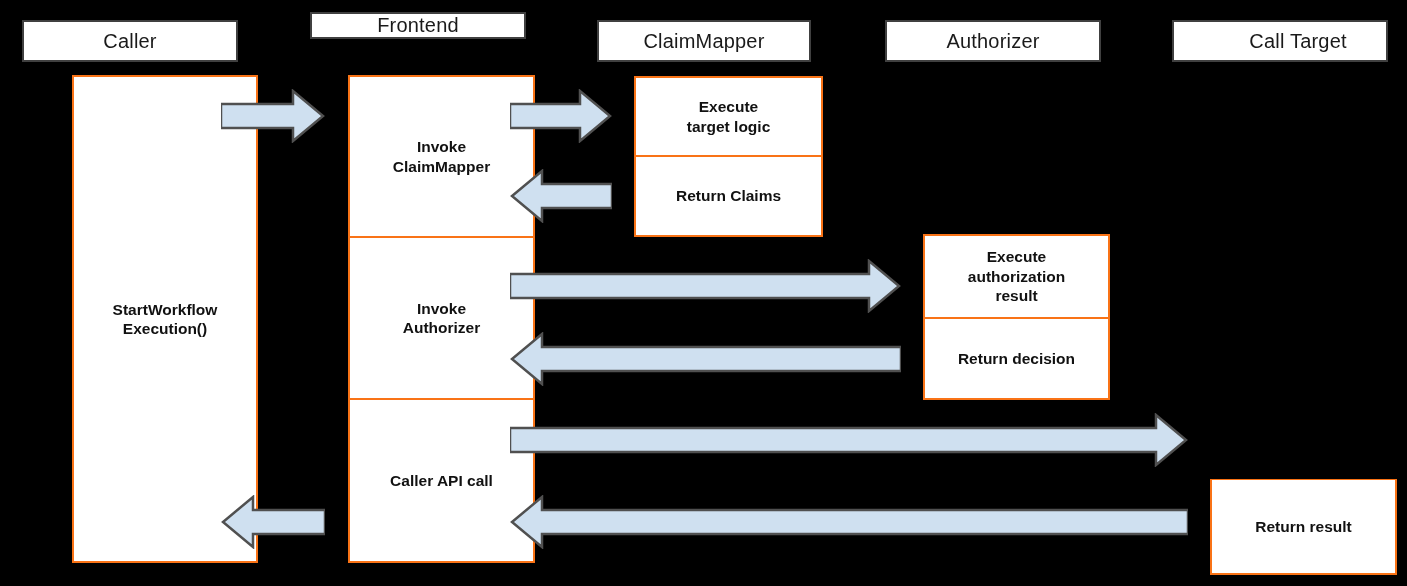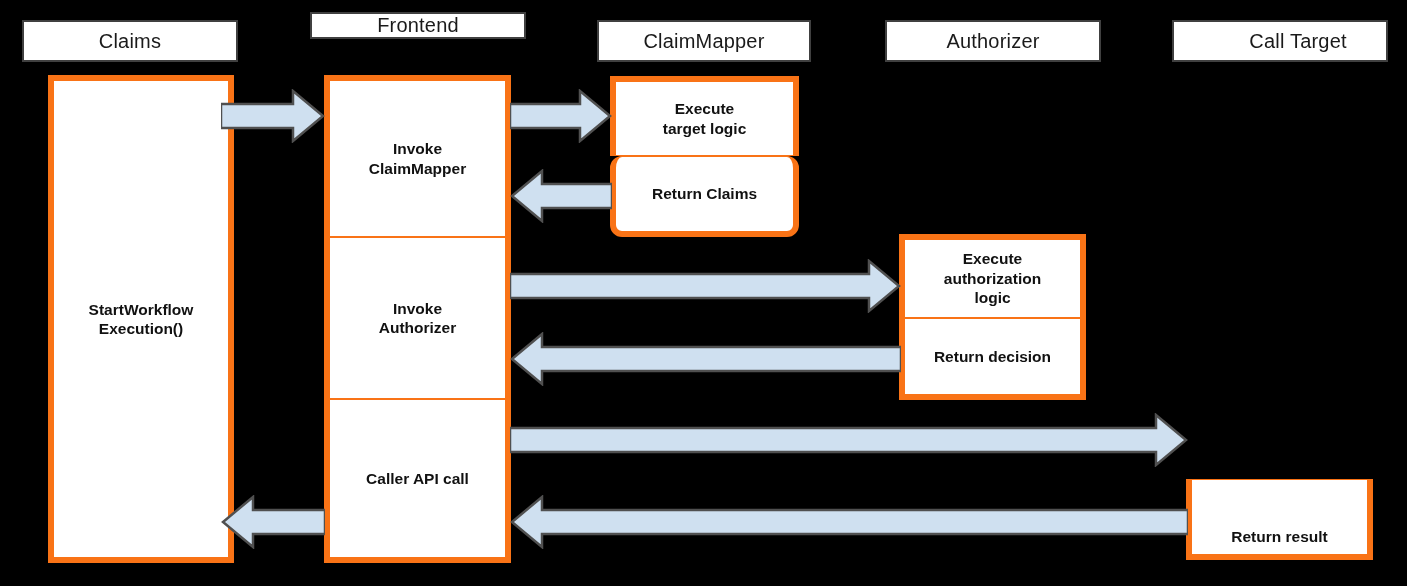--- a/index.html
+++ b/index.html
@@ -32,49 +32,50 @@
     font-weight: 400;
     letter-spacing: 0.2px;
     white-space: nowrap;
   }
 
   
   .act-box {
     position: absolute;
     box-sizing: border-box;
     background: #ffffff;
-    border: 6px solid #f97316;
+    border: 2px solid #f97316;
     display: flex;
     align-items: center;
     justify-content: center;
     text-align: center;
     color: #111111;
     font-size: 15.5px;
     font-weight: bold;
     line-height: 1.25;
-    padding: 8px 6px;
+    padding: 16px 6px;
+    margin-left: 24px;
   }
   .act-box.seam-top    { border-top-width: 1px; }
   .act-box.seam-bottom { border-bottom-width: 1px; }
   .act-box .txt { display: block; }
 
   
   .arrow {
     position: absolute;
     display: block;
   }
   .arrow svg { display: block; }
 </style>
 </head>
 <body>
 
 <div id="canvas">
 
   <div class="header-box" style="left:22px; top:20px; width:216px; height:42px;">
-    <span>Claims</span>
+    <span>Caller</span>
   </div>
 
   <div class="header-box" style="left:310px; top:12px; width:216px; height:27px;">
     <span>Frontend</span>
   </div>
 
   <div class="header-box" style="left:597px; top:20px; width:214px; height:42px;">
     <span>ClaimMapper</span>
   </div>
 
@@ -113,42 +114,42 @@
     </div>
   </div>
 
   <div class="act-box seam-bottom" style="left:610px; top:76px; width:189px; height:80px;">
     <div>
       <span class="txt">Execute</span>
       <span class="txt">target logic</span>
     </div>
   </div>
 
-  <div class="act-box seam-top" style="left:610px; top:156px; width:189px; height:81px;border-radius:12px;">
+  <div class="act-box seam-top" style="left:610px; top:156px; width:189px; height:81px;">
     <div>
       <span class="txt">Return Claims</span>
     </div>
   </div>
 
   <div class="act-box seam-bottom" style="left:899px; top:234px; width:187px; height:84px;">
     <div>
       <span class="txt">Execute</span>
       <span class="txt">authorization</span>
-      <span class="txt">logic</span>
+      <span class="txt">result</span>
     </div>
   </div>
 
   <div class="act-box seam-top" style="left:899px; top:318px; width:187px; height:82px;">
     <div>
       <span class="txt">Return decision</span>
     </div>
   </div>
 
 
-  <div class="act-box seam-top" style="left:1186px; top:479px; width:187px; height:81px;align-items:flex-end;">
+  <div class="act-box seam-top" style="left:1186px; top:479px; width:187px; height:96px;">
     <div>
       <span class="txt">Return result</span>
     </div>
   </div>
 
   <span class="arrow" style="left:221px; top:89px;">
     <svg width="104" height="54" viewBox="0 0 104 54">
       <path d="M 0,15 L 72,15 L 72,2 L 102,27 L 72,52 L 72,39 L 0,39 Z" fill="#cfe0f0" stroke="#505050" stroke-width="2.5" stroke-linejoin="miter"></path>
     </svg>
   </span>

